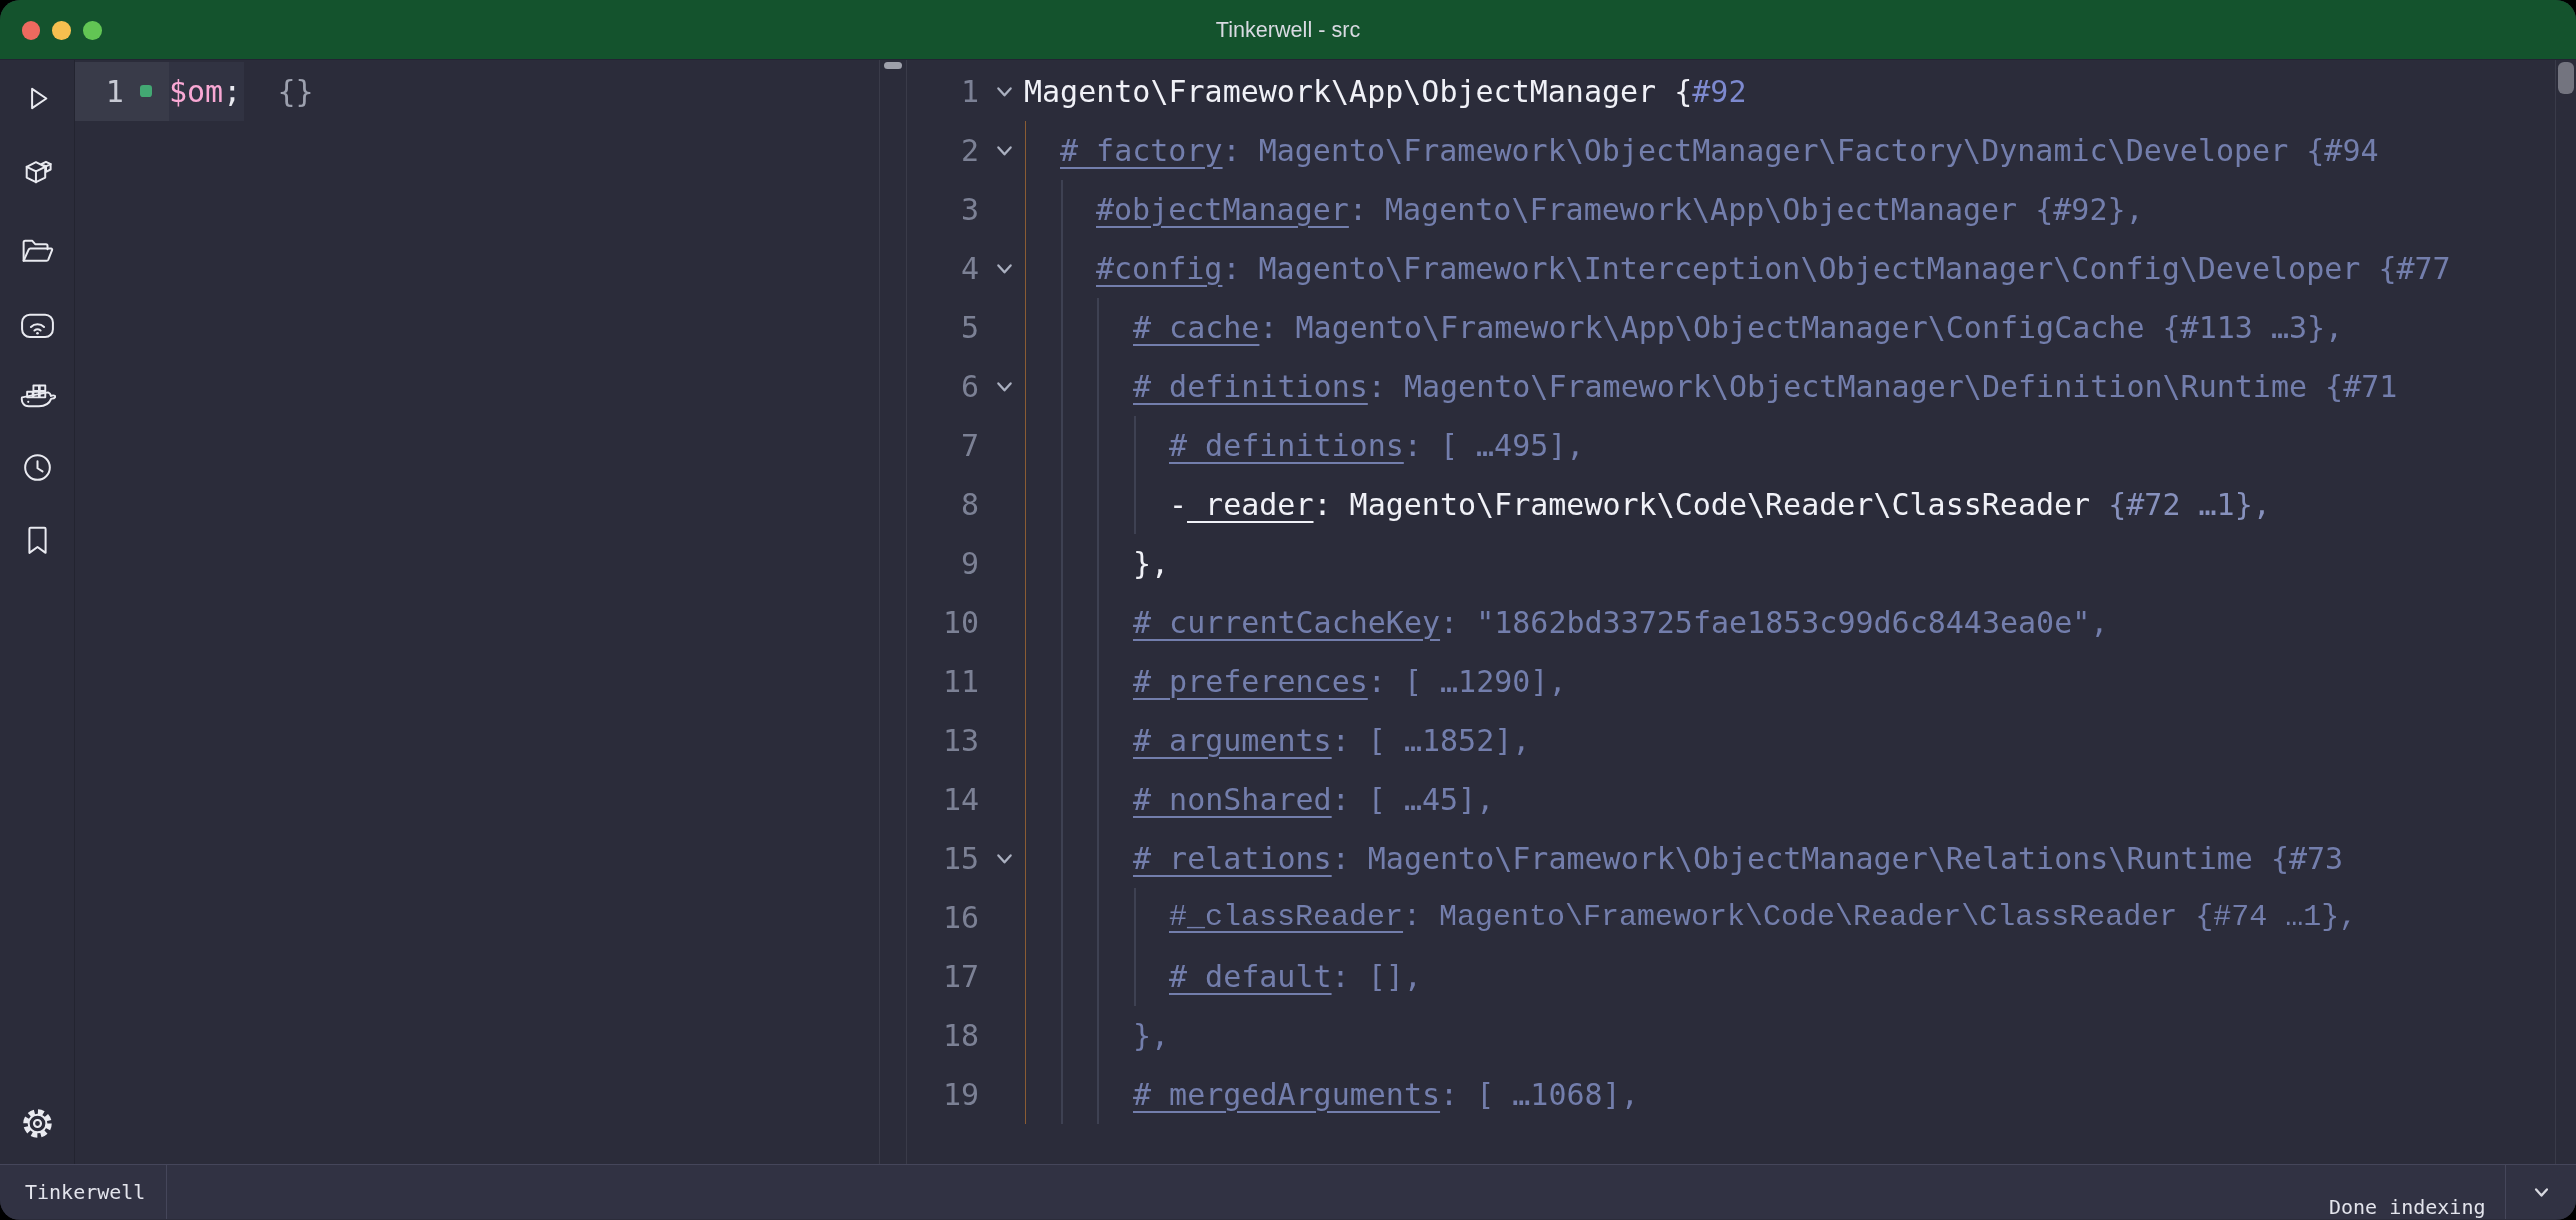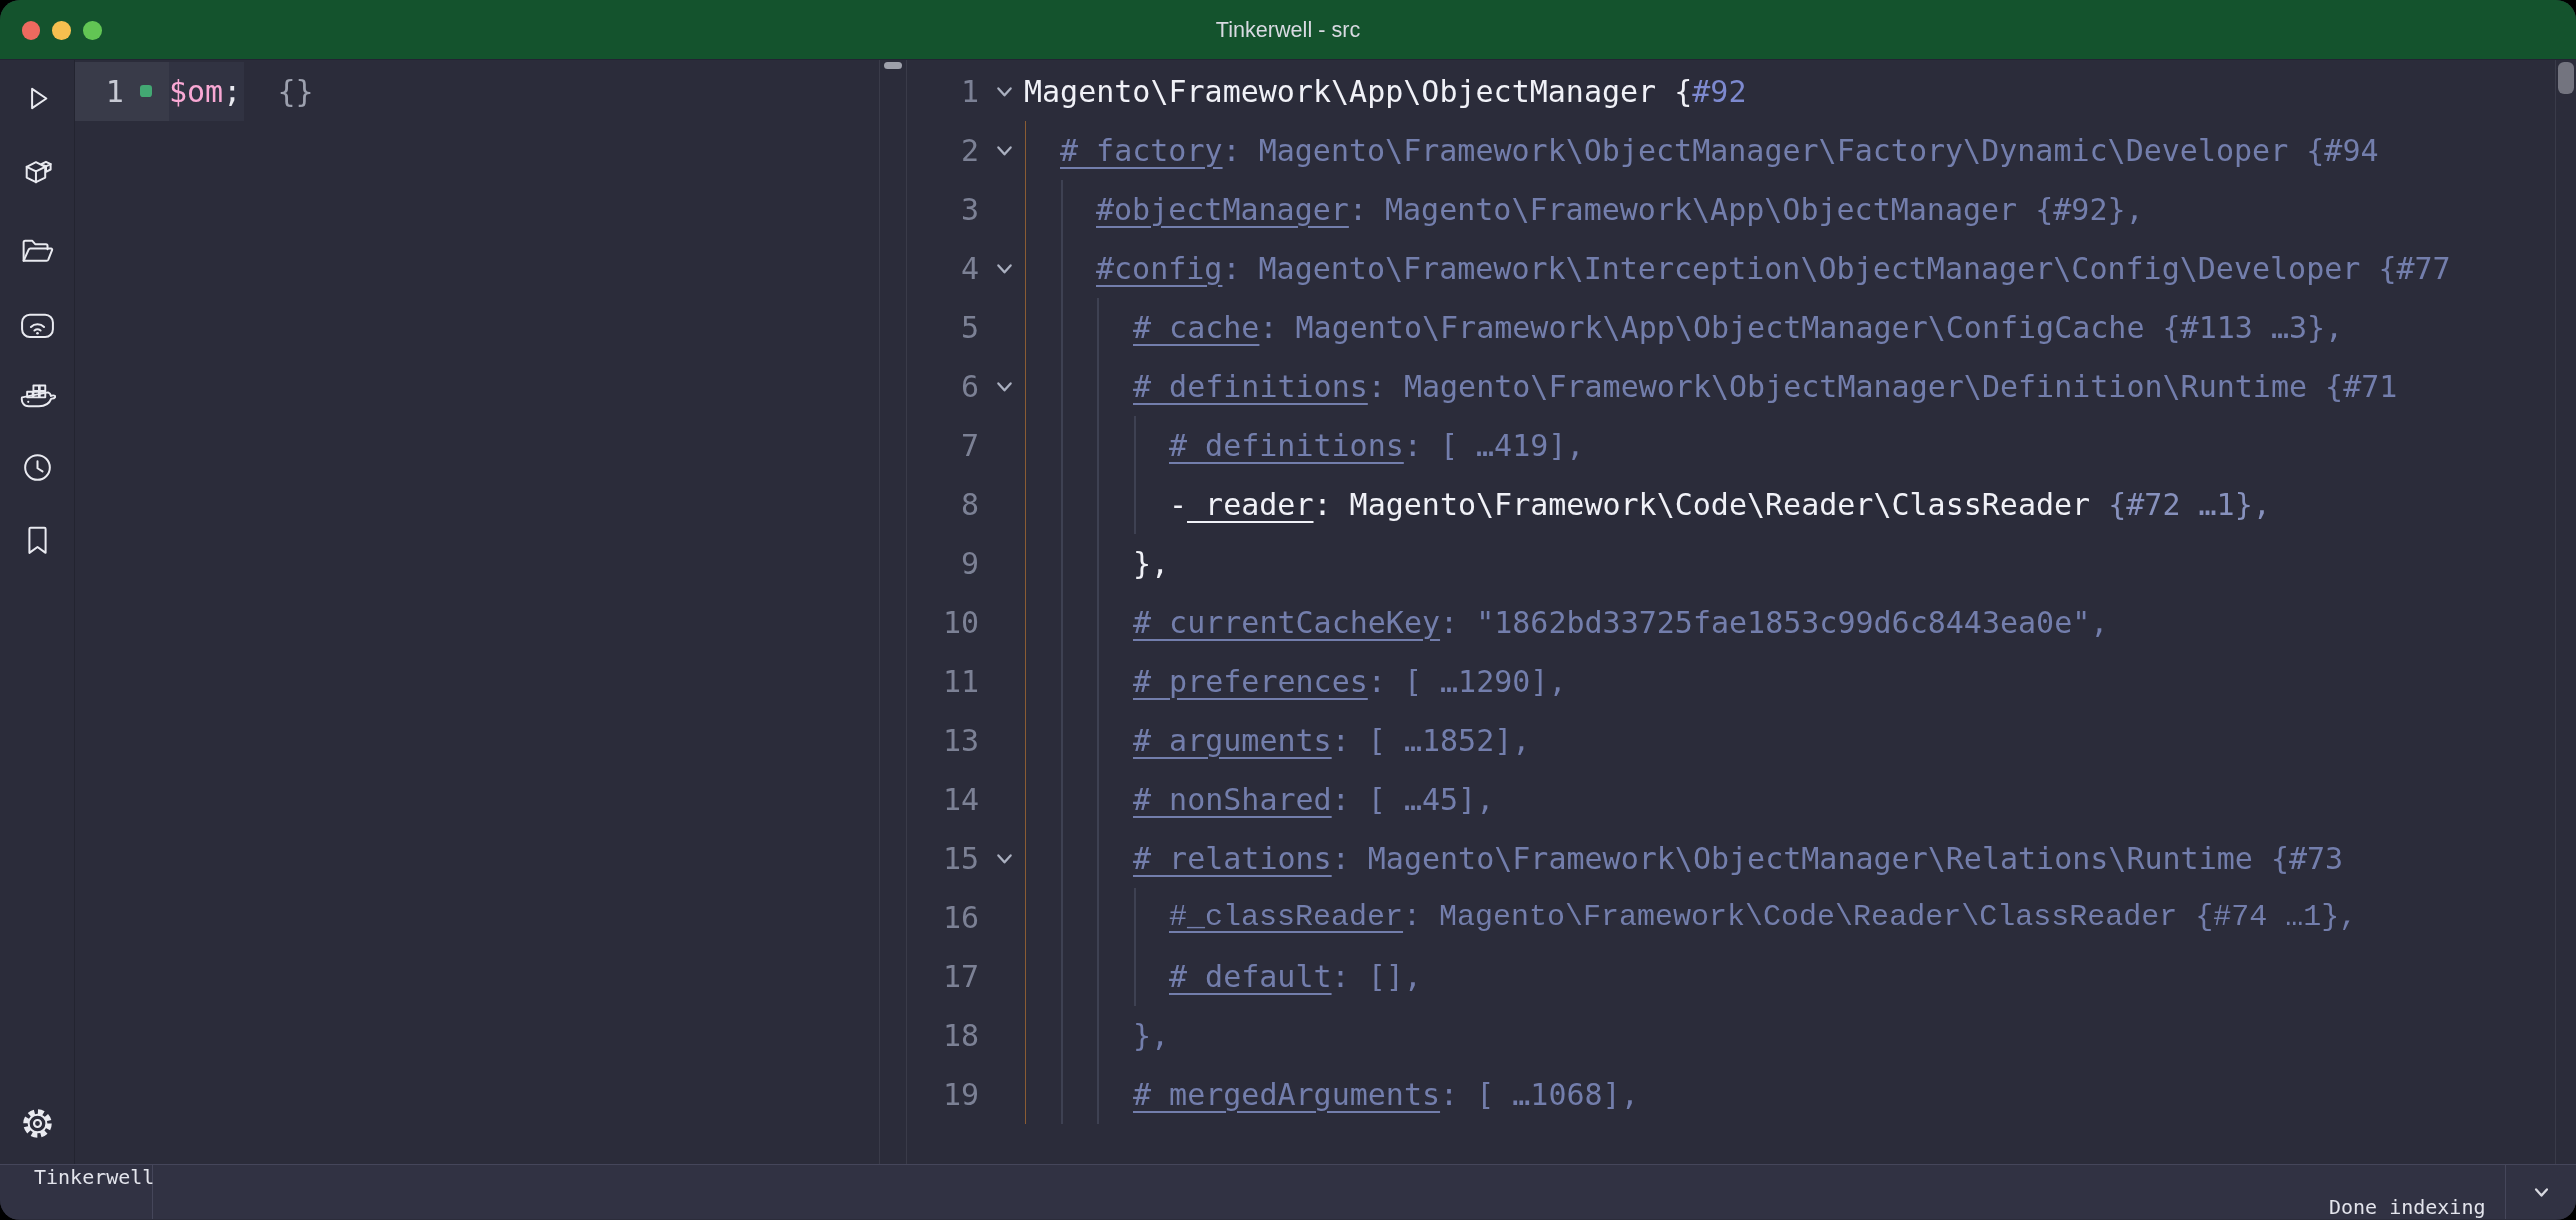--- a/index.html
+++ b/index.html
@@ -47,22 +47,22 @@
   .guide.orange{background:#8a5c33;}
   .seg-m{color:#737eac;}
   .seg-mb{color:#8791bd;}
   .seg-r{color:#7d89cf;}
   .seg-w{color:#f0f1f7;}
   .seg-mu{color:#737eac;text-decoration:underline;text-underline-offset:6.2px;text-decoration-thickness:1.9px;}
   .seg-wu{color:#f0f1f7;text-decoration:underline;text-underline-offset:6.2px;text-decoration-thickness:1.9px;}
   
   .statusbar{display:flex;height:54px;background:#313243;border-top:1.5px solid #45465a;
              color:#e3e4ec;font-size:20px;align-items:stretch;}
-  .sb-left{width:153px;flex:none;border-right:1.5px solid #45465a;box-sizing:border-box;
-           display:flex;padding-left:34px;}
+  .sb-left{width:167px;flex:none;border-right:1.5px solid #45465a;box-sizing:border-box;
+           display:flex;align-items:center;padding-left:25px;}
   .sb-spacer{flex:1;}
   .sb-right-label{display:flex;align-items:flex-end;}
   .sb-divider{width:1.5px;background:#45465a;margin-left:19px;}
   .sb-chev{width:70px;flex:none;display:flex;align-items:center;justify-content:center;}
 </style>
 </head>
 <body>
 
 <div class="window">
 
@@ -197,21 +197,21 @@
             <span class="ochev">
               <svg width="23" height="23" viewBox="0 0 30 30">
     <polyline points="7,11 15,20 23,11" fill="none" stroke="#aab0c0" stroke-width="3" stroke-linecap="round" stroke-linejoin="round"></polyline>
   </svg>
             </span>
             <div class="otext" style="padding-left: 109px;"><div class="guide orange" style="left: 0.8px;"></div><div class="guide" style="left: 37px;"></div><div class="guide" style="left: 73px;"></div><span class="seg-mu">#_definitions</span><span class="seg-m">: Magento\Framework\ObjectManager\Definition\Runtime {#71</span></div>
           </div>
           <div class="oline">
             <span class="onum">7</span>
             <span class="ochev"></span>
-            <div class="otext" style="padding-left: 145px;"><div class="guide orange" style="left: 0.8px;"></div><div class="guide" style="left: 37px;"></div><div class="guide" style="left: 73px;"></div><div class="guide" style="left: 110px;"></div><span class="seg-mu">#_definitions</span><span class="seg-m">: [ …419],</span></div>
+            <div class="otext" style="padding-left: 145px;"><div class="guide orange" style="left: 0.8px;"></div><div class="guide" style="left: 37px;"></div><div class="guide" style="left: 73px;"></div><div class="guide" style="left: 110px;"></div><span class="seg-mu">#_definitions</span><span class="seg-m">: [ …495],</span></div>
           </div>
           <div class="oline">
             <span class="onum">8</span>
             <span class="ochev"></span>
             <div class="otext" style="padding-left: 145px;"><div class="guide orange" style="left: 0.8px;"></div><div class="guide" style="left: 37px;"></div><div class="guide" style="left: 73px;"></div><div class="guide" style="left: 110px;"></div><span class="seg-w">-</span><span class="seg-wu">_reader</span><span class="seg-w">: Magento\Framework\Code\Reader\ClassReader </span><span class="seg-mb">{#72 …1},</span></div>
           </div>
           <div class="oline">
             <span class="onum">9</span>
             <span class="ochev"></span>
             <div class="otext" style="padding-left: 109px;"><div class="guide orange" style="left: 0.8px;"></div><div class="guide" style="left: 37px;"></div><div class="guide" style="left: 73px;"></div><span class="seg-w">},</span></div>

